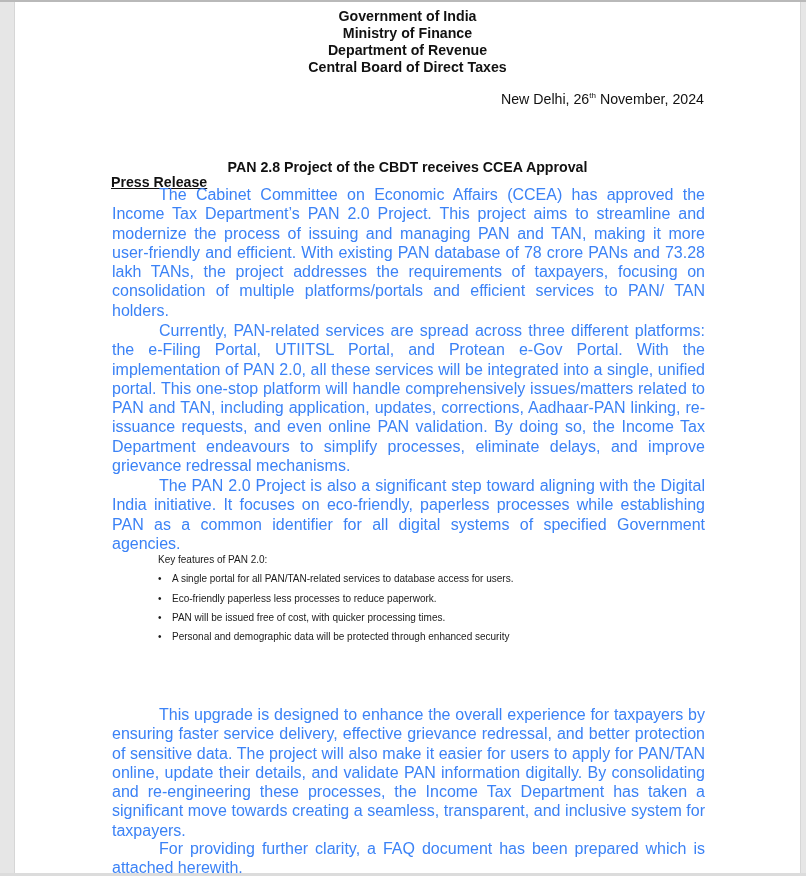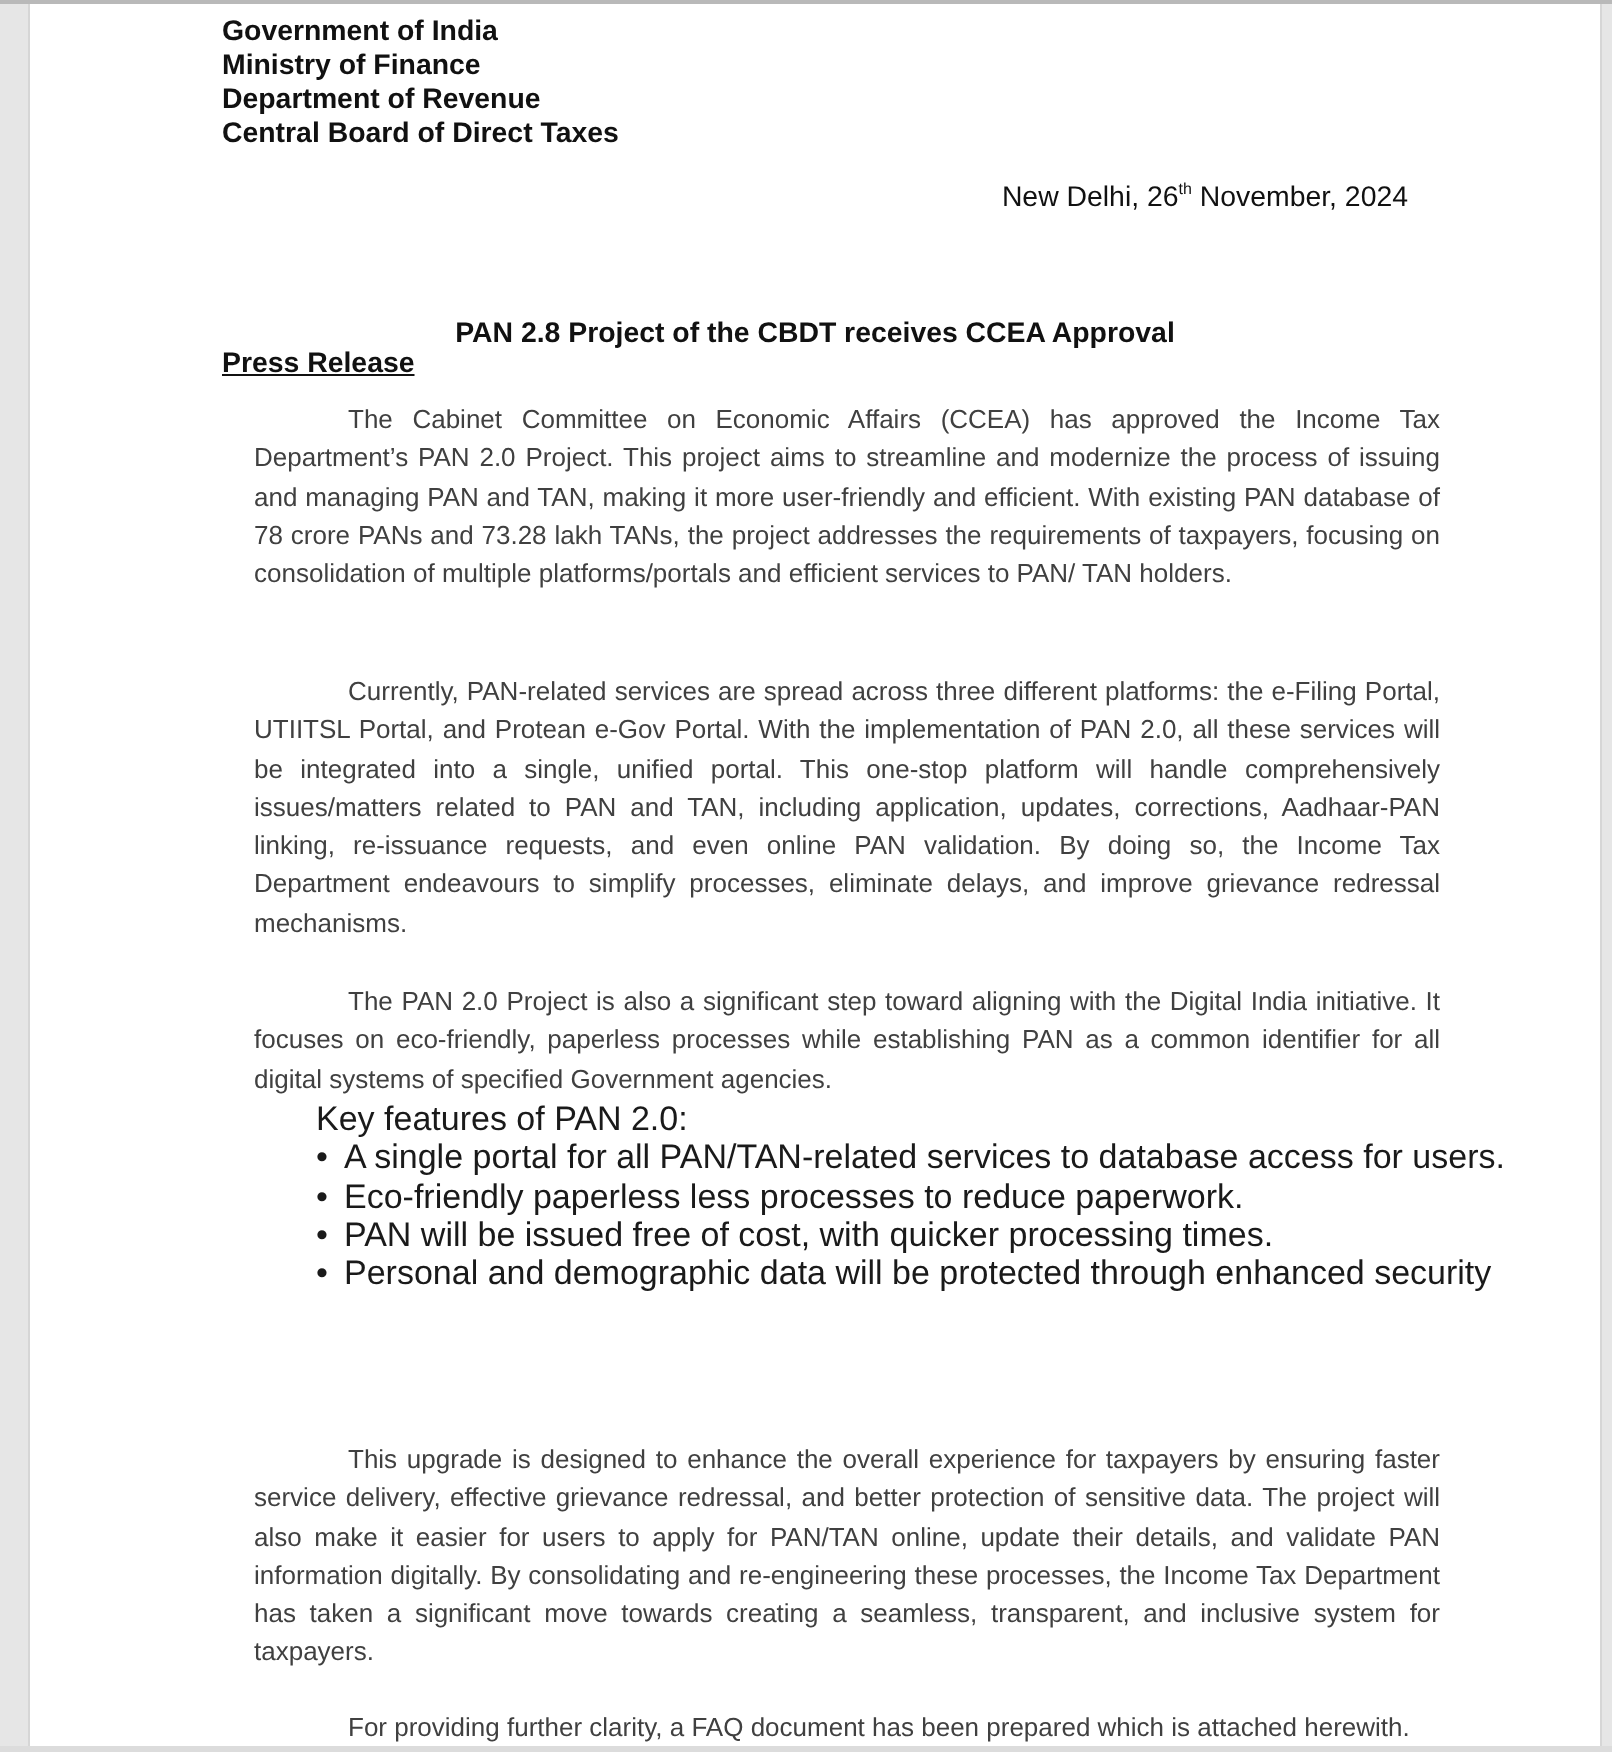--- a/index.html
+++ b/index.html
@@ -16,42 +16,42 @@
     border-left: 1px solid #d6d6d6;
     border-right: 1px solid #d6d6d6;
   }
   .bottom-line { position: absolute; left: 0; top: 873px; width: 806px; height: 3px; background: #dcdcdc; }
   .content {
     position: absolute; left: 96px; top: 0; width: 593px;
     color: #111;
     font-size: 14.2px;
   }
   .hdr {
-    font-weight: bold; font-size: 14.2px;
+    text-align: center; font-weight: bold; font-size: 14.2px;
     line-height: 16.6px; margin: 0; position: absolute; left: 0; width: 593px;
   }
   .date {
     position: absolute; right: 0; top: 89px; font-size: 14.2px; white-space: nowrap;
   }
   .date sup { font-size: 8px; vertical-align: 6px; line-height: 0; }
   .pr {
     position: absolute; left: 0; width: 593px; text-align: left; top: 124px;
     font-weight: bold; text-decoration: underline; font-size: 14.2px; margin-top: 48px;
   }
   .subj {
     position: absolute; left: 0; width: 593px; text-align: center; top: 157px;
     font-weight: bold; font-size: 14.2px;
   }
   .para {
-    position: absolute; left: 0; width: 593px; margin: 16px;
-    text-align: justify; line-height: 19.3px; font-size: 13px; color: #404040;
+    position: absolute; left: 0; width: 593px; margin: 1px;
+    text-align: justify; line-height: 19.3px; font-size: 16px; color: #3b82f6;
   }
   .para .ind { display: inline-block; width: 47px; }
   .kf {
-    position: absolute; left: 47px; width: 560px; line-height: 19.3px; font-size: 17px; color: #1a1a1a;
+    position: absolute; left: 47px; width: 560px; line-height: 19.3px; font-size: 10px; color: #1a1a1a;
   }
   .kf div { white-space: nowrap; }
   .bullet { display: inline-block; width: 14px; }
 </style>
 </head>
 <body>
 
 <div class="top-line"></div>
 <div class="page">
   <div class="content">

